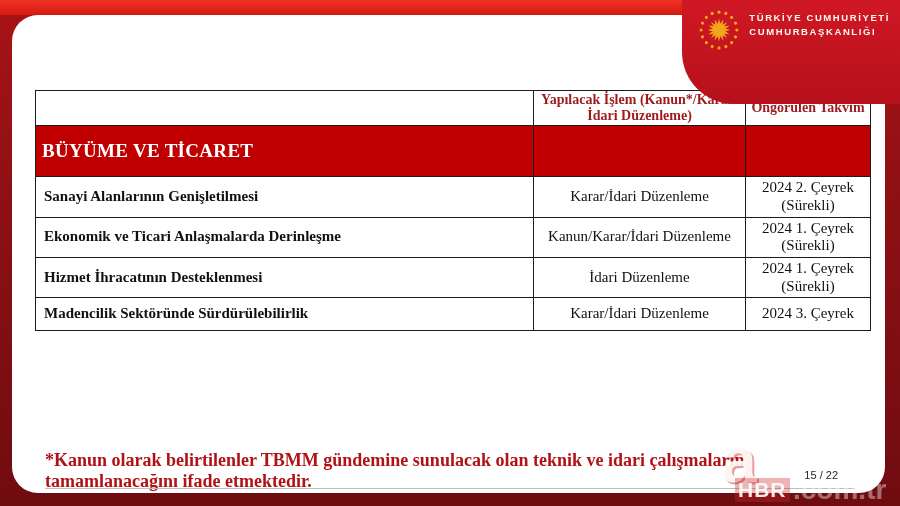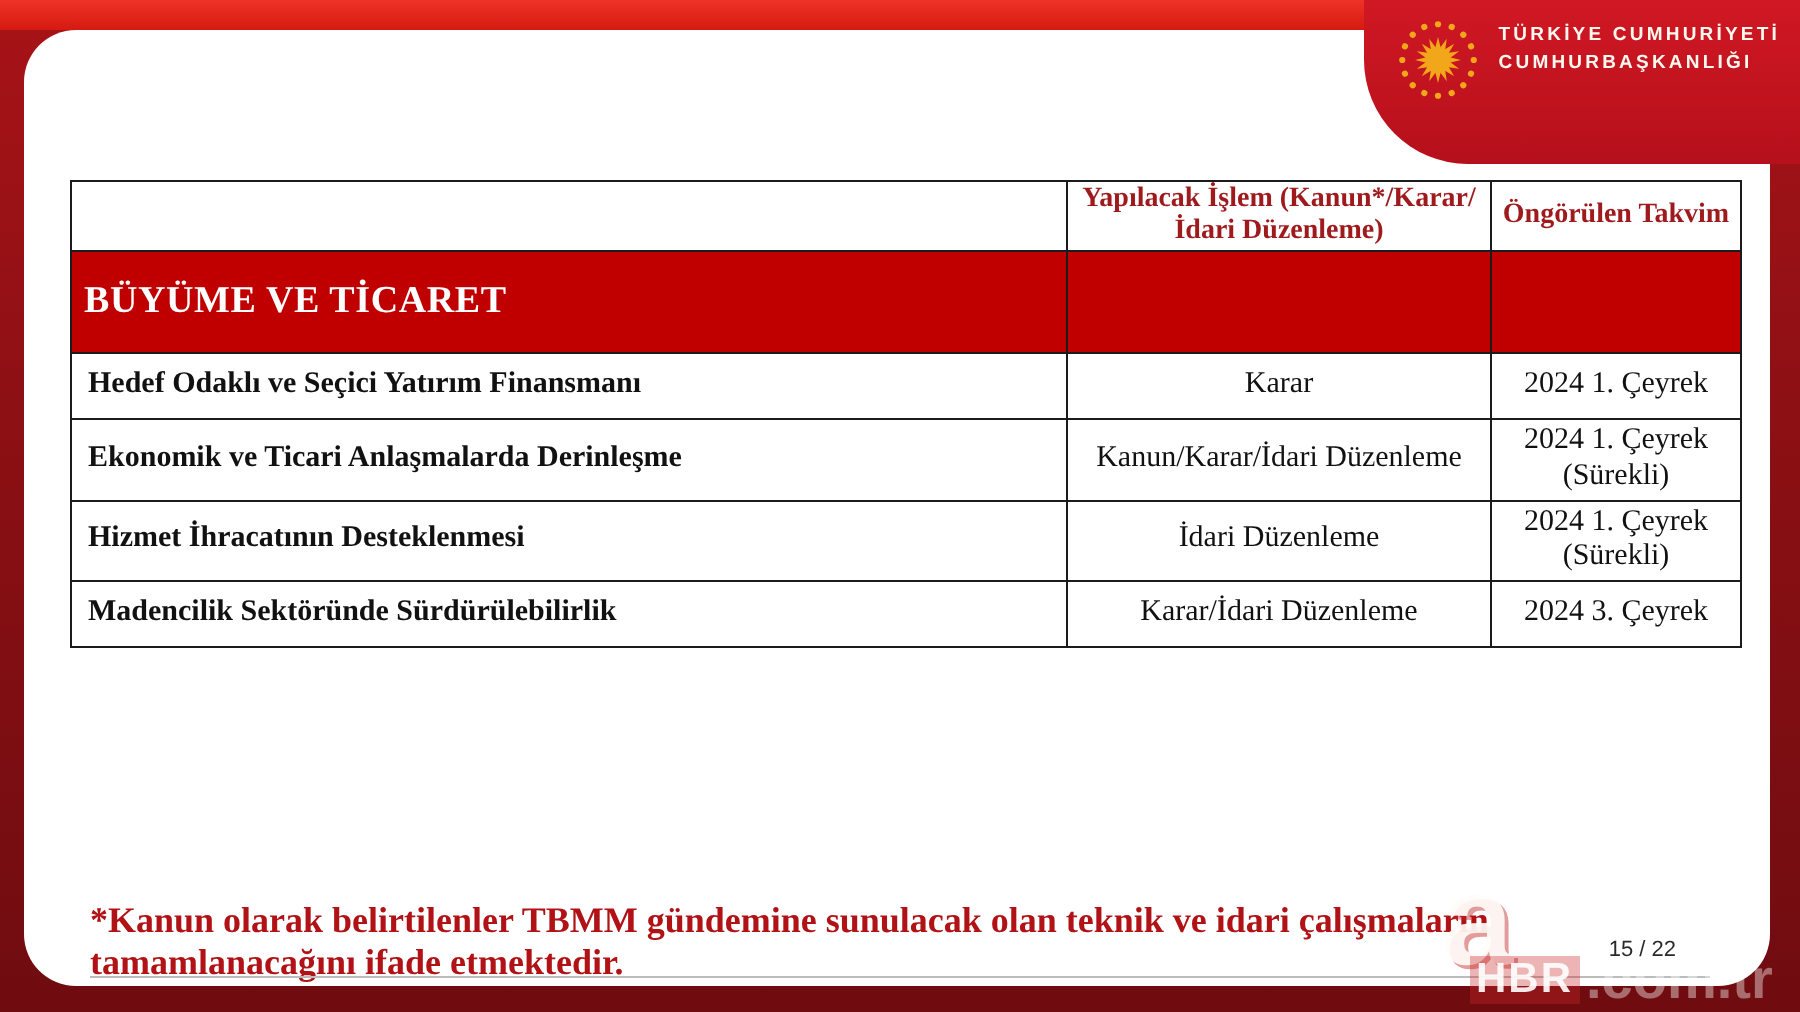--- a/index.html
+++ b/index.html
@@ -4,21 +4,21 @@
 <style>
   html,body{margin:0;padding:0;}
   body{font-family:"Liberation Serif", serif; background:#555;}
   .page{position:relative;width:900px;height:506px;overflow:hidden;
         background:linear-gradient(180deg,#a81317 0%,#8d1014 40%,#6f0c10 100%);}
   .top-strip{position:absolute;left:0;top:0;width:100%;height:15px;
         background:linear-gradient(180deg,#f03226,#d51a12);z-index:1;}
   .card{position:absolute;left:12px;top:15px;width:873px;height:478px;
         background:#ffffff;border-radius:26px;z-index:2;}
   
-  .badge{position:absolute;right:0;top:0;width:218px;height:82px;z-index:4;
+  .badge{position:absolute;right:0;top:0;width:218px;height:104px;z-index:4;
         background:linear-gradient(180deg,#d01824,#b5101b);
         border-radius:0 0 0 52px;
         display:flex;align-items:flex-start;justify-content:flex-end;
         padding:6px 10px 0 0;box-sizing:border-box;}
   .badge svg{margin:2px 8px 0 0;flex:0 0 auto;}
   .badge-text{color:#fdf8ee;font-family:"Liberation Sans",sans-serif;
         font-weight:bold;font-size:9.5px;letter-spacing:1.6px;line-height:1.45;
         text-align:left;margin-top:5px;}
   
   table.tbl{position:absolute;left:35px;top:90px;width:835px;z-index:3;
@@ -107,23 +107,23 @@
         <th>Öngörülen Takvim</th>
       </tr>
     </thead>
     <tbody>
       <tr class="section">
         <td>BÜYÜME VE TİCARET</td>
         <td></td>
         <td></td>
       </tr>
       <tr class="datarow">
-        <td class="topic">Hedef Odaklı ve Seçici Yatırım Finansmanı</td>
-        <td class="action">Karar</td>
-        <td class="time">2024 1. Çeyrek</td>
+        <td class="topic">Sanayi Alanlarının Genişletilmesi</td>
+        <td class="action">Karar/İdari Düzenleme</td>
+        <td class="time">2024 2. Çeyrek (Sürekli)</td>
       </tr>
       <tr class="datarow">
         <td class="topic">Ekonomik ve Ticari Anlaşmalarda Derinleşme</td>
         <td class="action">Kanun/Karar/İdari Düzenleme</td>
         <td class="time">2024 1. Çeyrek (Sürekli)</td>
       </tr>
       <tr class="datarow">
         <td class="topic">Hizmet İhracatının Desteklenmesi</td>
         <td class="action">İdari Düzenleme</td>
         <td class="time">2024 1. Çeyrek (Sürekli)</td>

